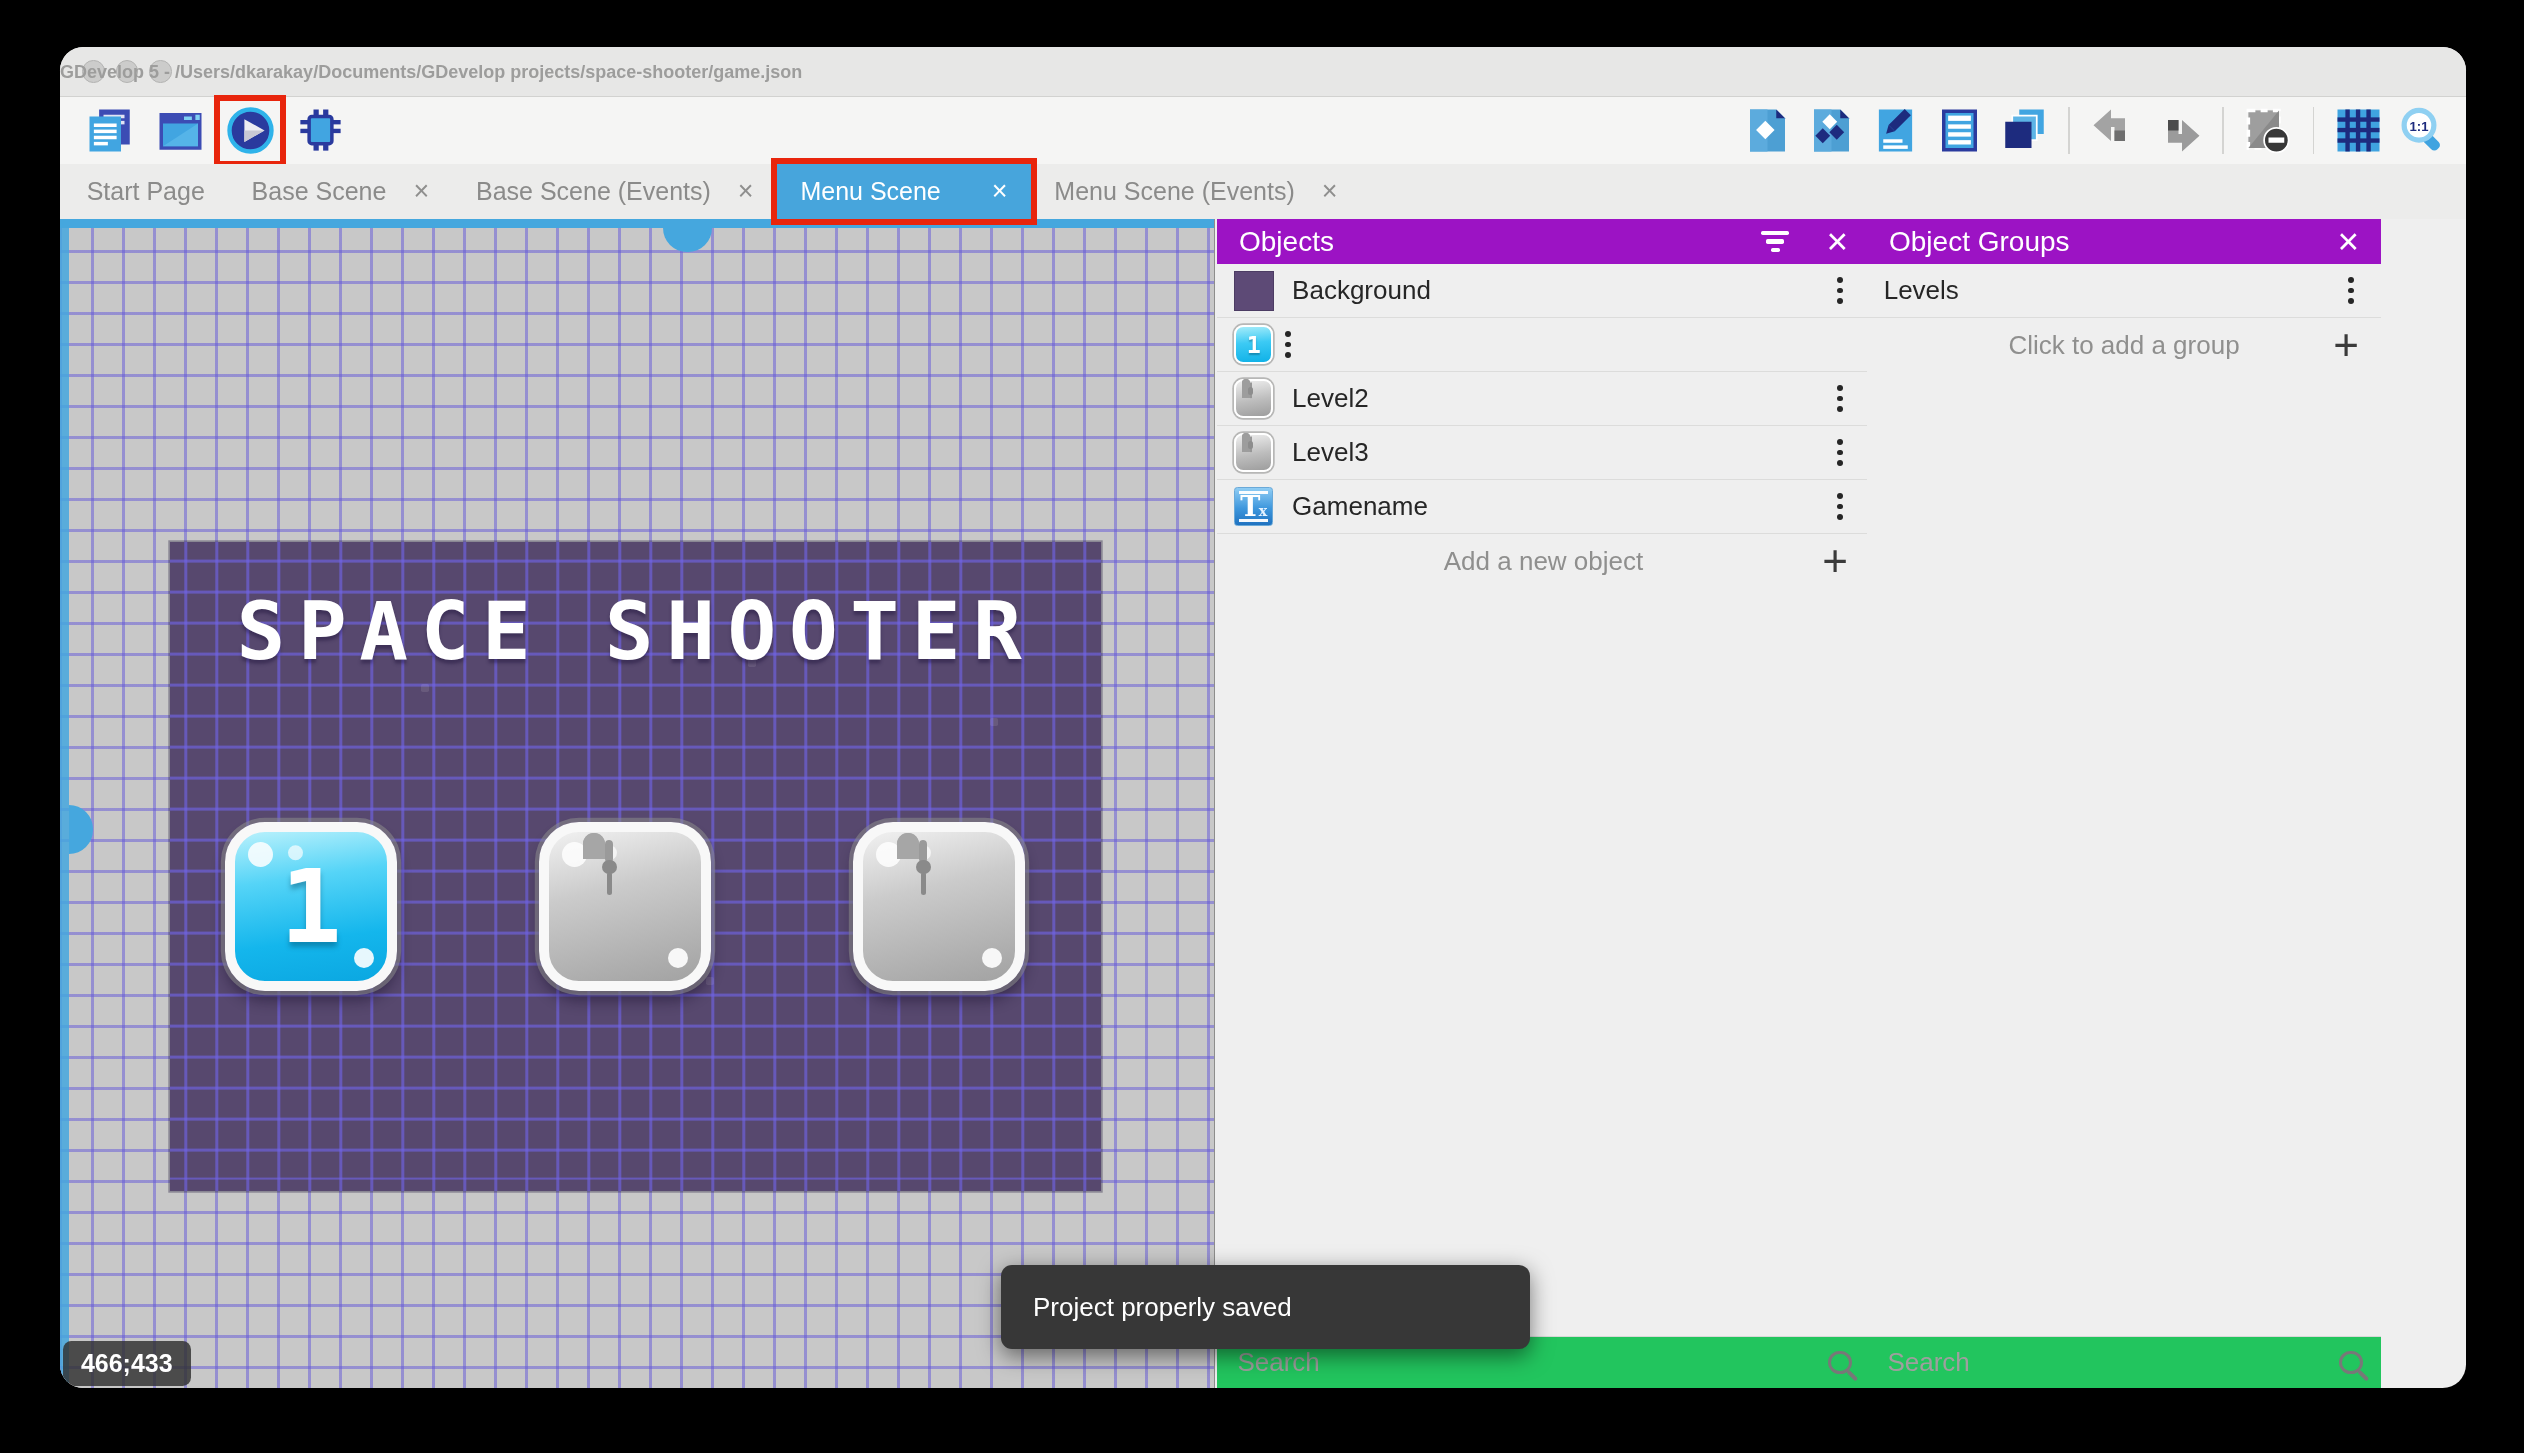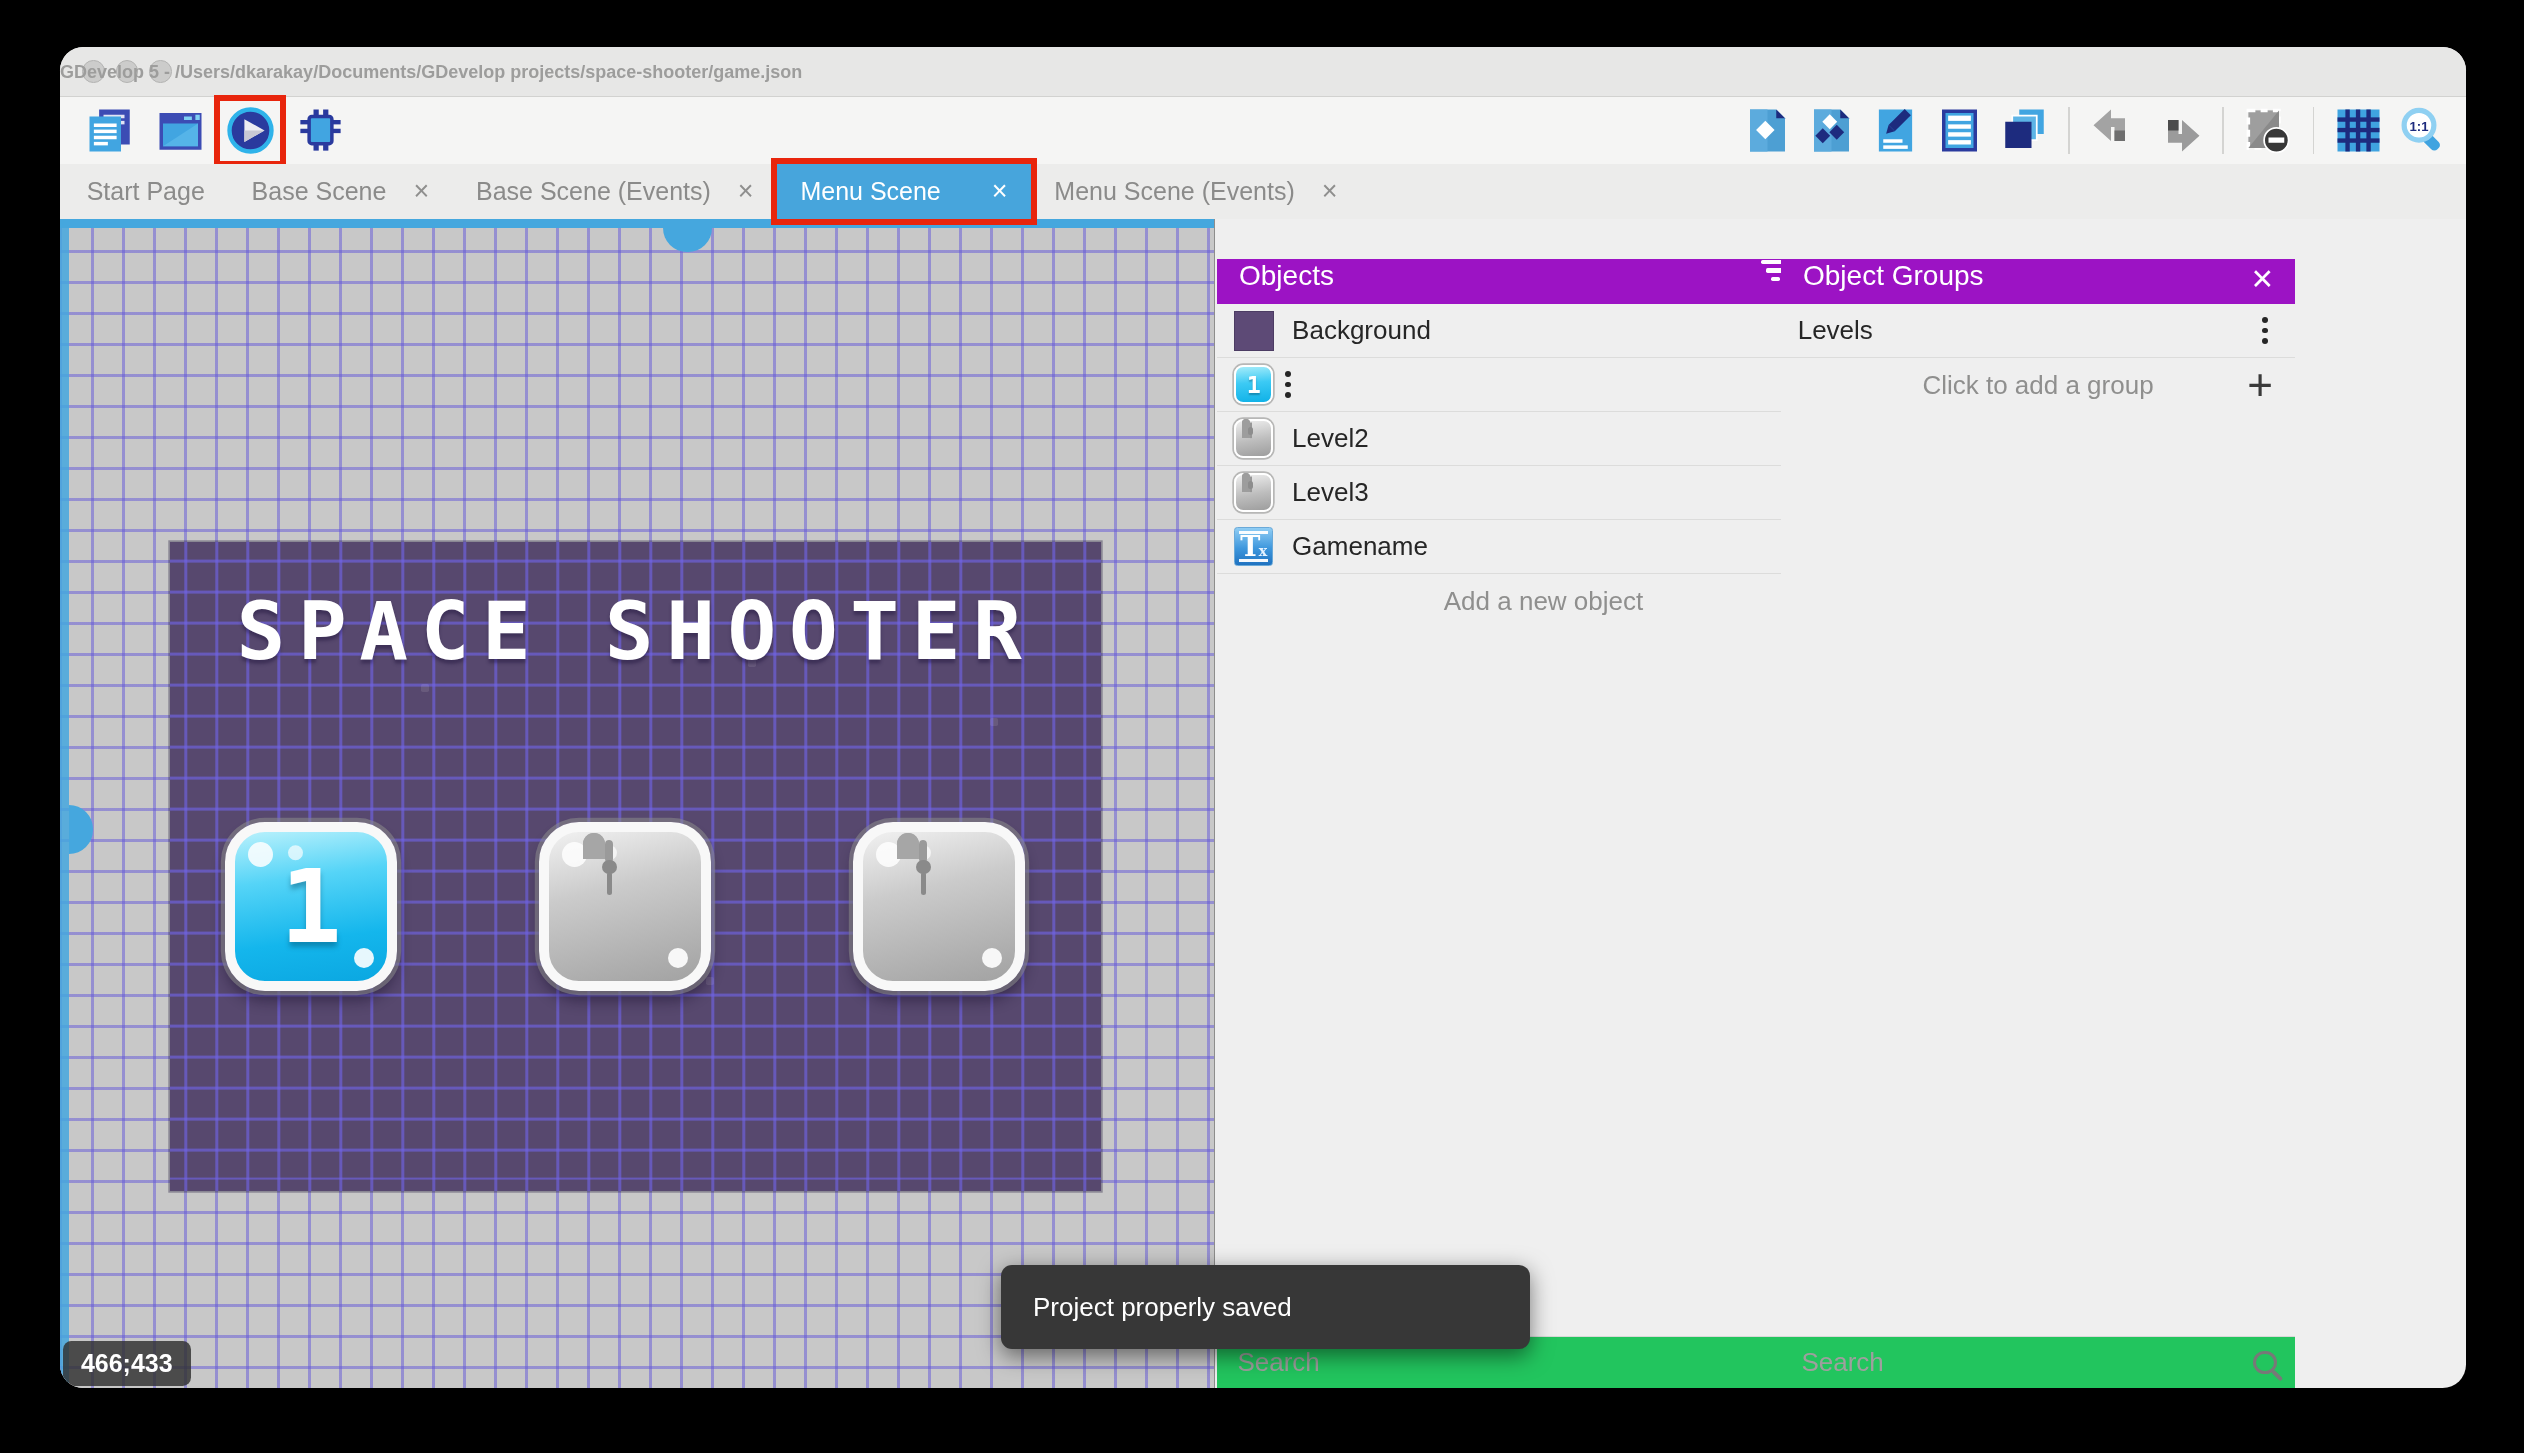--- a/index.html
+++ b/index.html
@@ -85,22 +85,22 @@
 
   
   .toast{position:absolute;left:941px;top:1046px;width:529px;height:84px;background:#373737;color:#fff;
     border-radius:11px;display:flex;align-items:center;padding-left:32px;font-size:26px;z-index:50;
     box-shadow:0 6.7px 22px rgba(0,0,0,.5);}
 
   
   .panel{position:absolute;top:0;height:1169px;background:#efefef;display:flex;flex-direction:column;}
   .panel-objects{left:1157px;width:653px;}
   .panel-divider{position:absolute;left:1810px;top:0;width:5px;height:1169px;background:#bdbdbc;}
-  .panel-groups{left:1721px;width:514px;}
-  .panel-header{height:45px;background:#9c13c4;display:flex;padding:1px 22px;flex:0 0 auto;margin-top:40px;}
+  .panel-groups{left:1807px;width:514px;}
+  .panel-header{height:45px;background:#9c13c4;display:flex;align-items:center;padding:1px 22px;flex:0 0 auto;}
   .panel-title{color:#fff;font-size:28px;font-weight:500;flex:1;}
   .filter-icon{width:28.5px;margin-right:37px;}
   .filter-icon span{display:block;height:4.2px;background:#fff;border-radius:1.7px;margin:0 auto 4.2px;}
   .filter-icon span:nth-child(1){width:28.5px;}
   .filter-icon span:nth-child(2){width:18.4px;}
   .filter-icon span:nth-child(3){width:9.2px;margin-bottom:0;}
   .panel-close{color:#fff;font-size:37px;line-height:1;font-weight:400;}
 
   .obj-row{height:54px;display:flex;align-items:center;padding:0 15px 0 16.7px;border-bottom:1.7px solid #ddddd c;}
   .obj-row{border-bottom:1.7px solid #dcdcdb;}

